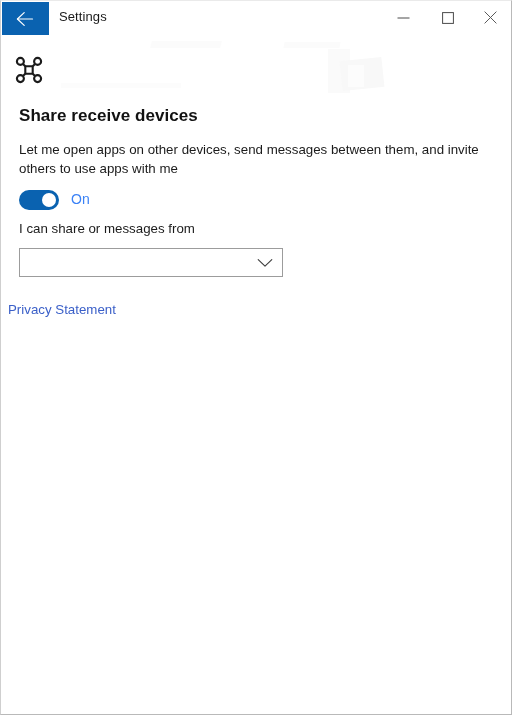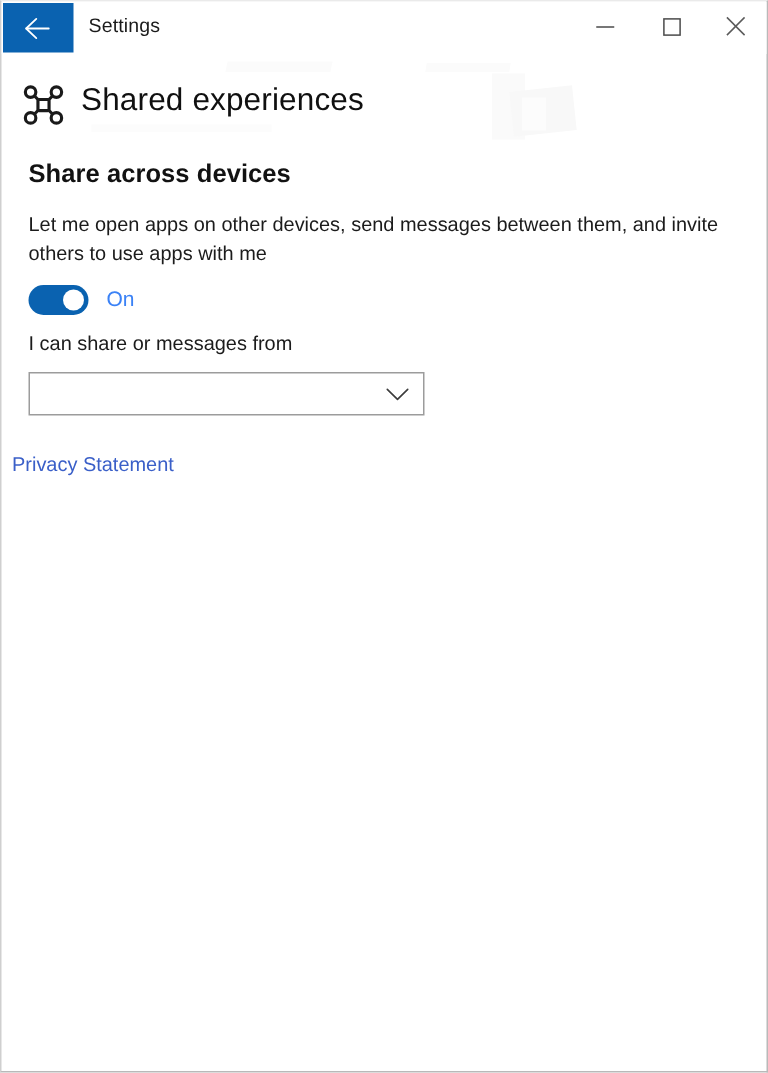--- a/index.html
+++ b/index.html
@@ -283,26 +283,25 @@
         <line x1="22.5" y1="9.5" x2="9.5" y2="22.5" stroke="#1a1a1a" stroke-width="2.1"></line>
 
         <circle cx="7.4" cy="7.4" r="3.5" fill="#ffffff" stroke="#1a1a1a" stroke-width="2.1"></circle>
         <circle cx="24.6" cy="7.4" r="3.5" fill="#ffffff" stroke="#1a1a1a" stroke-width="2.1"></circle>
         <circle cx="7.4" cy="24.6" r="3.5" fill="#ffffff" stroke="#1a1a1a" stroke-width="2.1"></circle>
         <circle cx="24.6" cy="24.6" r="3.5" fill="#ffffff" stroke="#1a1a1a" stroke-width="2.1"></circle>
 
         <rect x="12.3" y="12.3" width="7.4" height="7.4" rx="1.1" fill="#ffffff" stroke="#1a1a1a" stroke-width="2.1"></rect>
       </svg>
     </div>
-    <div id="page-title">Shared experiences</div>
   </div>
 
   <div id="content">
 
-    <div id="section-heading">Share across devices</div>
+    <div id="section-heading">Share receive devices</div>
 
     <div id="section-desc">Let me open apps on other devices, send messages between them, and invite others to use apps with me</div>
 
     <div id="toggle-row">
       <div id="toggle-switch" role="switch" aria-checked="true">
         <div id="toggle-knob"></div>
       </div>
       <div id="toggle-label">On</div>
     </div>
 

